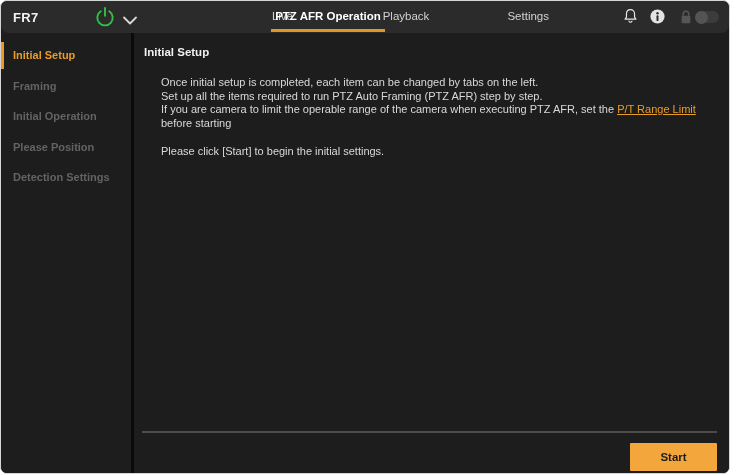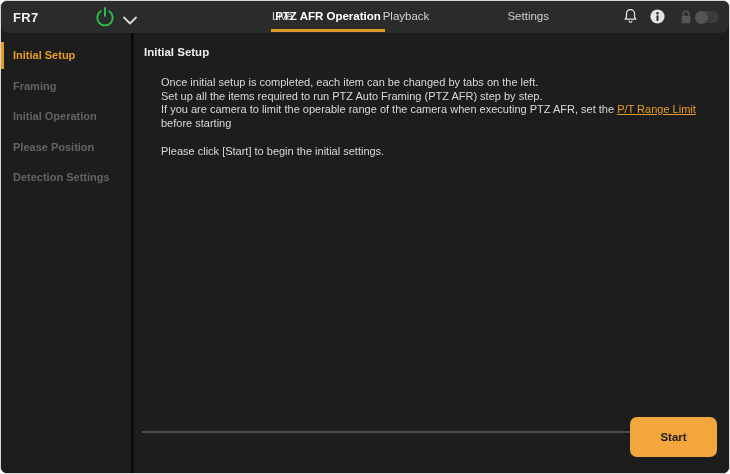--- a/index.html
+++ b/index.html
@@ -92,22 +92,22 @@
   .link { color: #e89c28; text-decoration: underline; cursor: pointer; }
   .start-prompt {
     position: absolute; left: 27px; top: 112px;
     font-size: 11px; color: #d9d9d9;
   }
   .footer-divider {
     position: absolute; left: 8px; top: 398px; width: 575px; height: 2px;
     background: #4c4c4c;
   }
   .start-btn {
-    position: absolute; left: 496px; top: 384px; width: 87px; height: 40px;
-    background: #f2a63c; color: #1d1d1d; border: none; border-radius: 7px;
+    position: absolute; left: 496px; top: 410px; width: 87px; height: 28px;
+    background: #f2a63c; color: #1d1d1d; border: none; border-radius: 1px;
     font-family: "Liberation Sans", sans-serif; font-size: 11.5px; font-weight: bold;
     cursor: pointer;
   }
 </style>
 </head>
 <body>
 
 <div class="frame">
 
   <header class="topbar">

